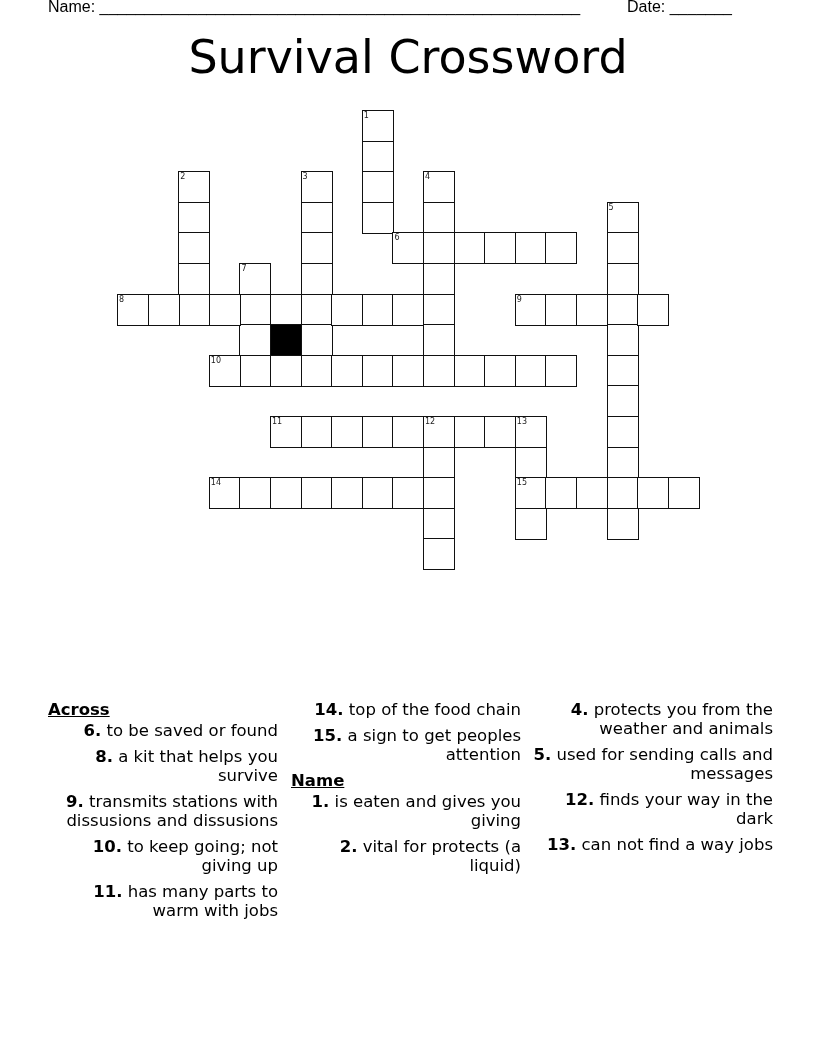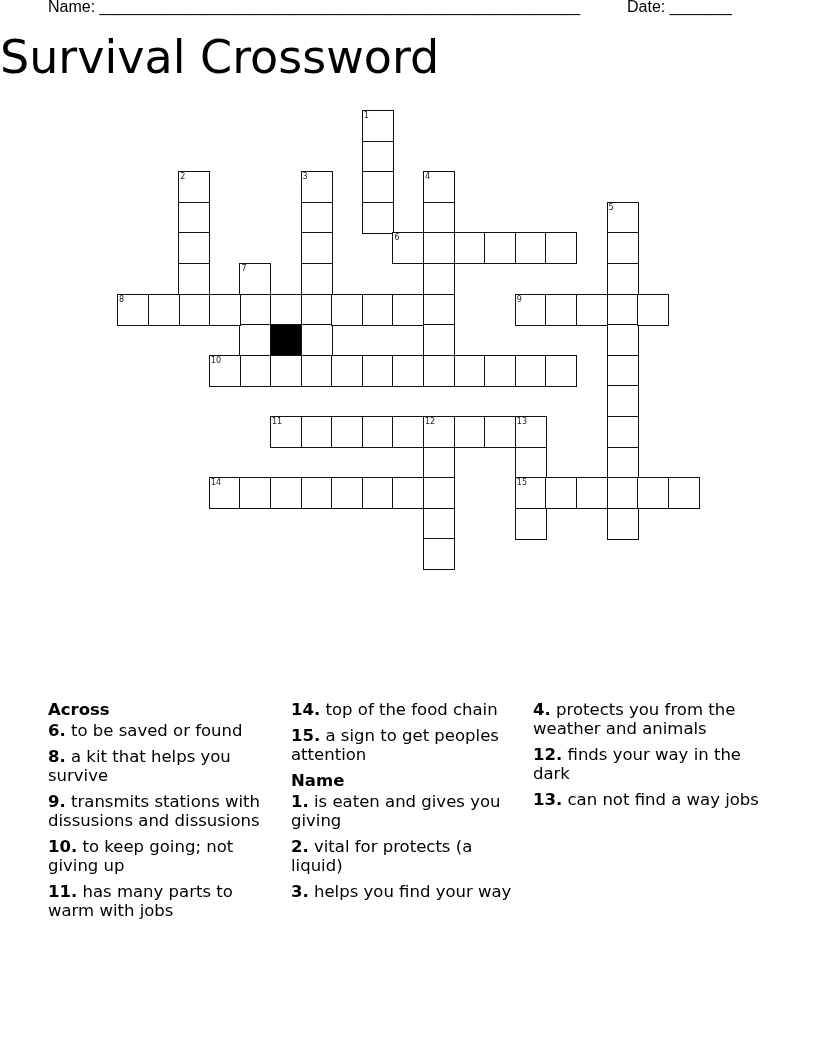--- a/index.html
+++ b/index.html
@@ -1,32 +1,32 @@
 <!DOCTYPE html>
 <html><head>
 <meta charset="utf-8">
 <style>
   html, body { margin: 0; padding: 0; background: #ffffff; }
   body { width: 816px; height: 1056px; position: relative; overflow: hidden; color: #000; }
   .hdr { position: absolute; top: -2px; font-family: "Liberation Sans", sans-serif; font-size: 16px; }
   .hdr-name { left: 48px; }
   .hdr-date { left: 627px; }
-  .title { position: absolute; top: 30px; left: 0; width: 816px; text-align: left;
+  .title { position: absolute; top: 30px; left: 0; width: 816px; text-align: center;
            font-family: "DejaVu Sans", sans-serif; font-size: 46px; letter-spacing: 0px; }
   .grid { position: absolute; left: 0; top: 0; width: 816px; height: 600px; }
   .cell { position: absolute; box-sizing: border-box; border: 1.5px solid #111; background: #fff; width: 32px; height: 32px; }
   .cell.black { background: #000; }
   .cell .num { position: absolute; left: 1px; top: 0px; font-family: "DejaVu Sans", sans-serif; font-size: 8px; line-height: 9px; color: #222; }
   .clues { position: absolute; top: 700px; font-family: "DejaVu Sans", sans-serif; font-size: 16.5px; line-height: 19px; }
   .col1 { left: 48px; width: 230px; }
   .col2 { left: 291px; width: 230px; }
   .col3 { left: 533px; width: 240px; }
-  .clue { margin-bottom: 7px; }
+  .clue { margin-bottom: 7px; text-align: right; }
   .clue b { font-weight: bold; }
-  .section-head { font-weight: bold; margin-bottom: 2px; }
+  .section-head { font-weight: bold; text-decoration: underline; margin-bottom: 2px; }
 </style>
 </head>
 <body>
 
 <div class="hdr hdr-name">Name: ______________________________________________________</div>
 <div class="hdr hdr-date">Date: _______</div>
 
 <div class="title">Survival Crossword</div>
 
 <div class="grid" id="grid">
@@ -161,20 +161,20 @@
   <div class="clue"><b>10</b><b>.</b> <span>to keep going; not giving up</span></div>
   <div class="clue"><b>11</b><b>.</b> <span>has many parts to warm with jobs</span></div>
 </div>
 
 <div class="clues col2">
   <div class="clue"><b>14</b><b>.</b> <span>top of the food chain</span></div>
   <div class="clue"><b>15</b><b>.</b> <span>a sign to get peoples attention</span></div>
   <div class="section-head">Name</div>
   <div class="clue"><b>1</b><b>.</b> <span>is eaten and gives you giving</span></div>
   <div class="clue"><b>2</b><b>.</b> <span>vital for protects (a liquid)</span></div>
-  <div class="clue"><b>3</b><b>.</b> <span>helps you find your way</span></div>
 </div>
 
 <div class="clues col3">
   <div class="clue"><b>4</b><b>.</b> <span>protects you from the weather and animals</span></div>
+  <div class="clue"><b>5</b><b>.</b> <span>used for sending calls and messages</span></div>
   <div class="clue"><b>12</b><b>.</b> <span>finds your way in the dark</span></div>
   <div class="clue"><b>13</b><b>.</b> <span>can not find a way jobs</span></div>
 </div>
 
 </body></html>

